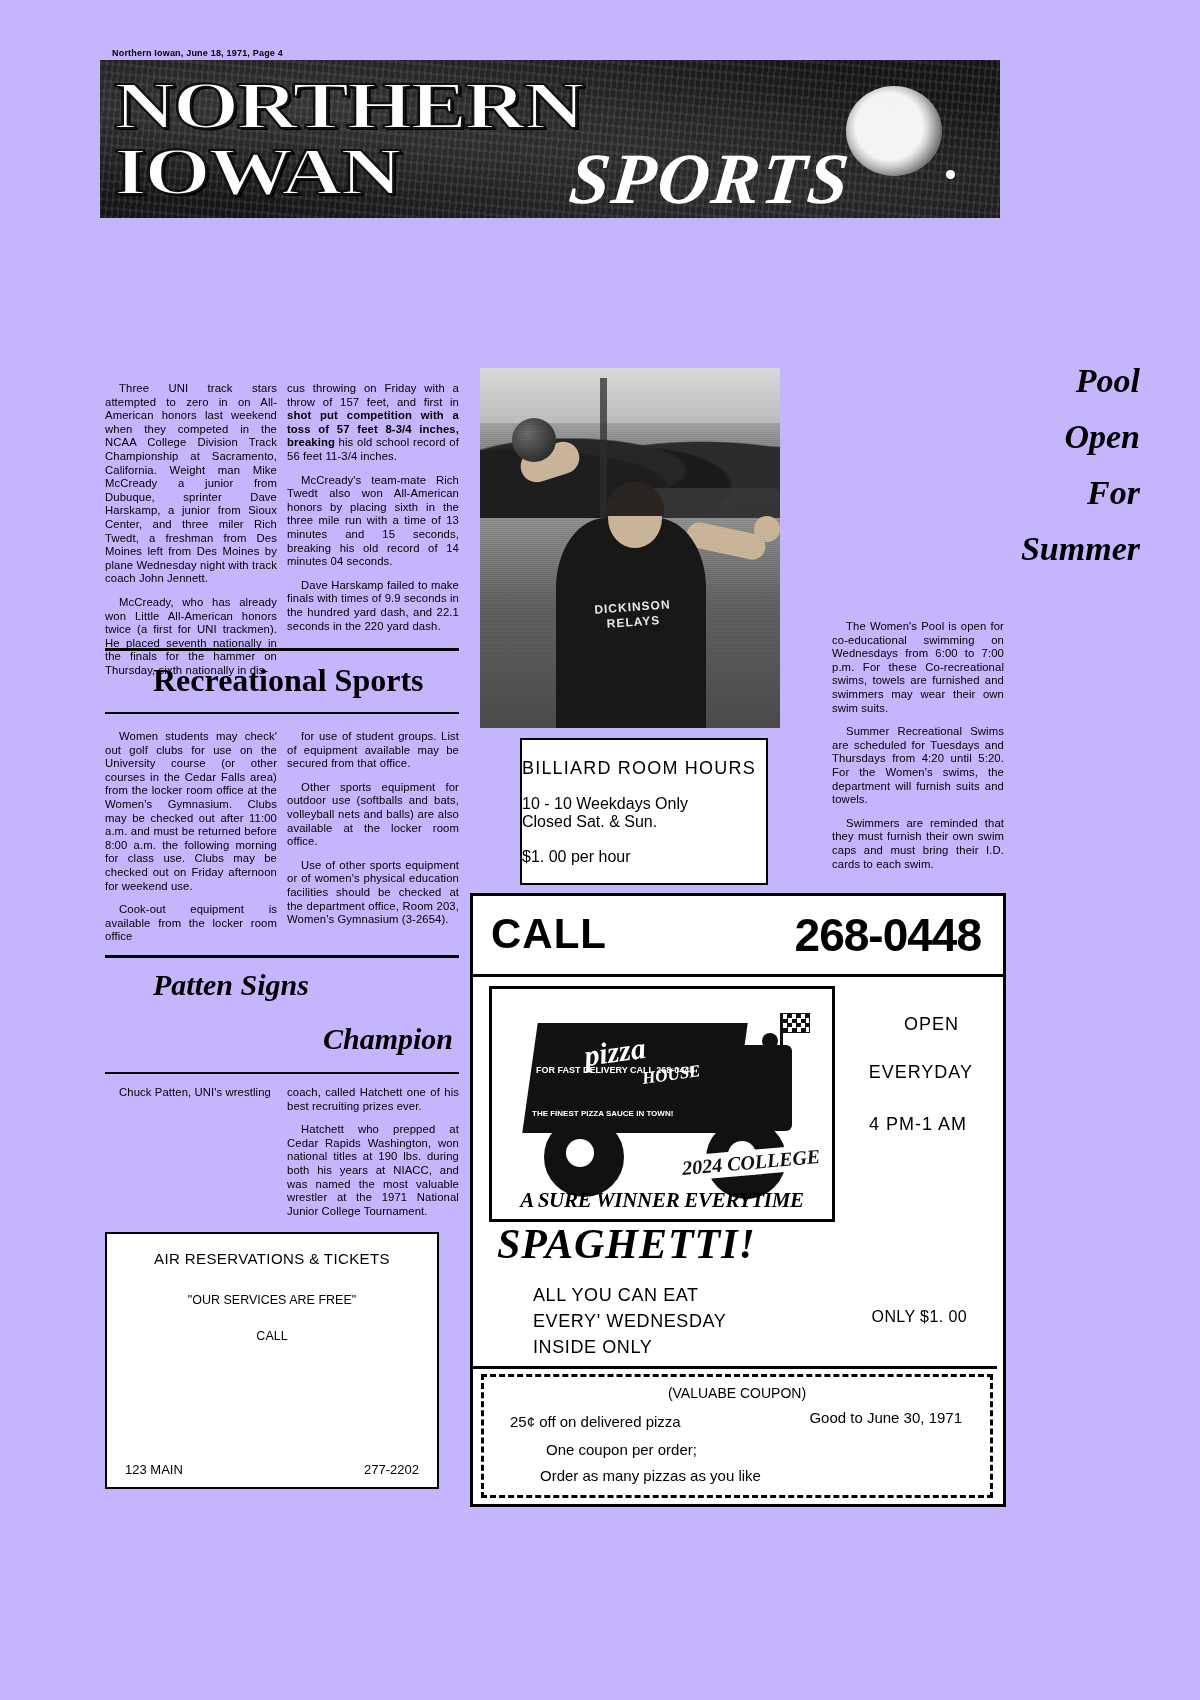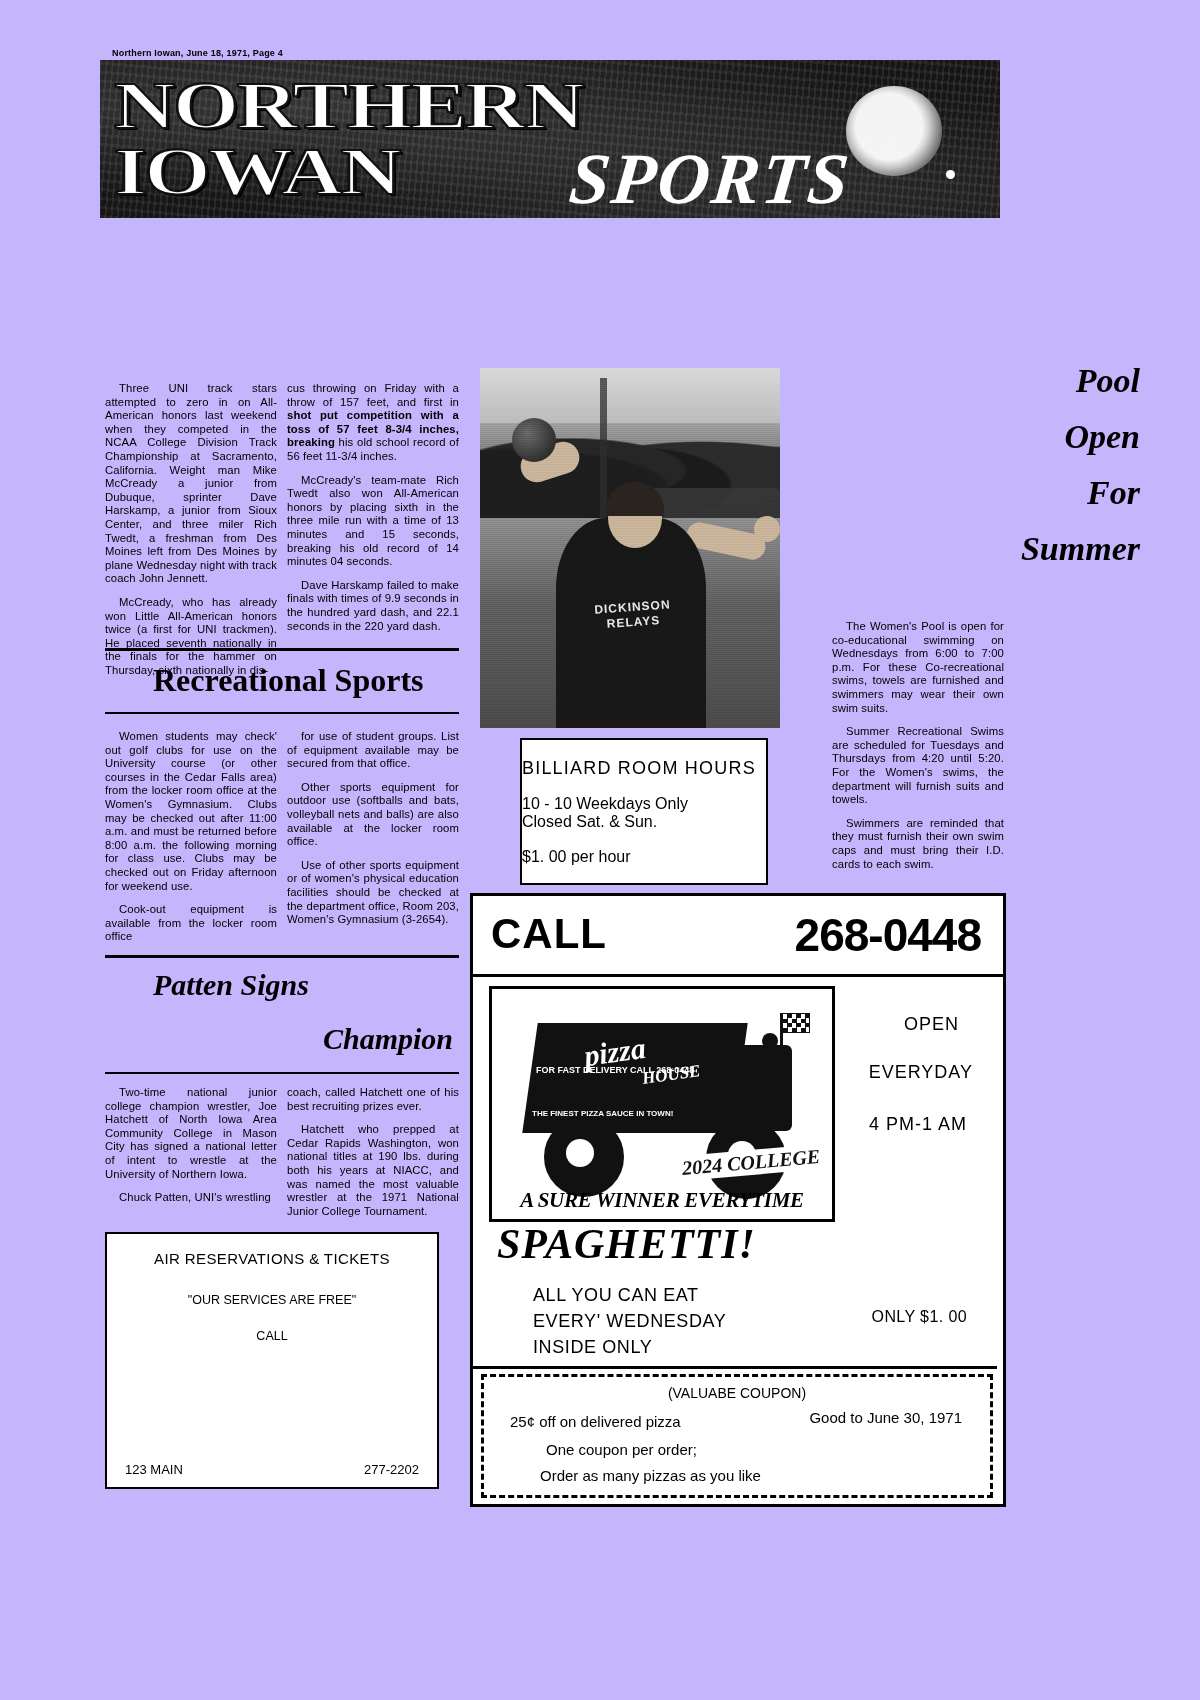--- a/index.html
+++ b/index.html
@@ -238,21 +238,20 @@
     <div class="bl-l2">Closed Sat. &amp; Sun.</div>
     <div class="bl-l3">$1. 00 per hour</div>
   </div>
 
   <div class="rule" style="left:105px;top:955px;width:354px;height:3px;"></div>
   <div class="secthead" style="left:105px;top:968px;font-size:30px;font-style:italic;">Patten Signs</div>
   <div class="secthead" style="left:275px;top:1022px;font-size:30px;font-style:italic;">Champion</div>
   <div class="rule" style="left:105px;top:1072px;width:354px;height:2px;"></div>
 
   <div class="col" style="left:105px;top:1086px;width:172px;">
-    <p>Two-time national junior college champion wrestler, Joe Hatchett of North Iowa Area Community College in Mason City has signed a national letter of intent to wrestle at the University of Northern Iowa.</p>
     <p>Chuck Patten, UNI's wrestling</p>
   </div>
   <div class="col" style="left:287px;top:1086px;width:172px;">
     <p class="noind">coach, called Hatchett one of his best recruiting prizes ever.</p>
     <p>Hatchett who prepped at Cedar Rapids Washington, won national titles at 190 lbs. during both his years at NIACC, and was named the most valuable wrestler at the 1971 National Junior College Tournament.</p>
   </div>
 
   <div class="boxed travel">
     <div class="tv-1">AIR RESERVATIONS &amp; TICKETS</div>
     <div class="tv-2">"OUR SERVICES ARE FREE"</div>

